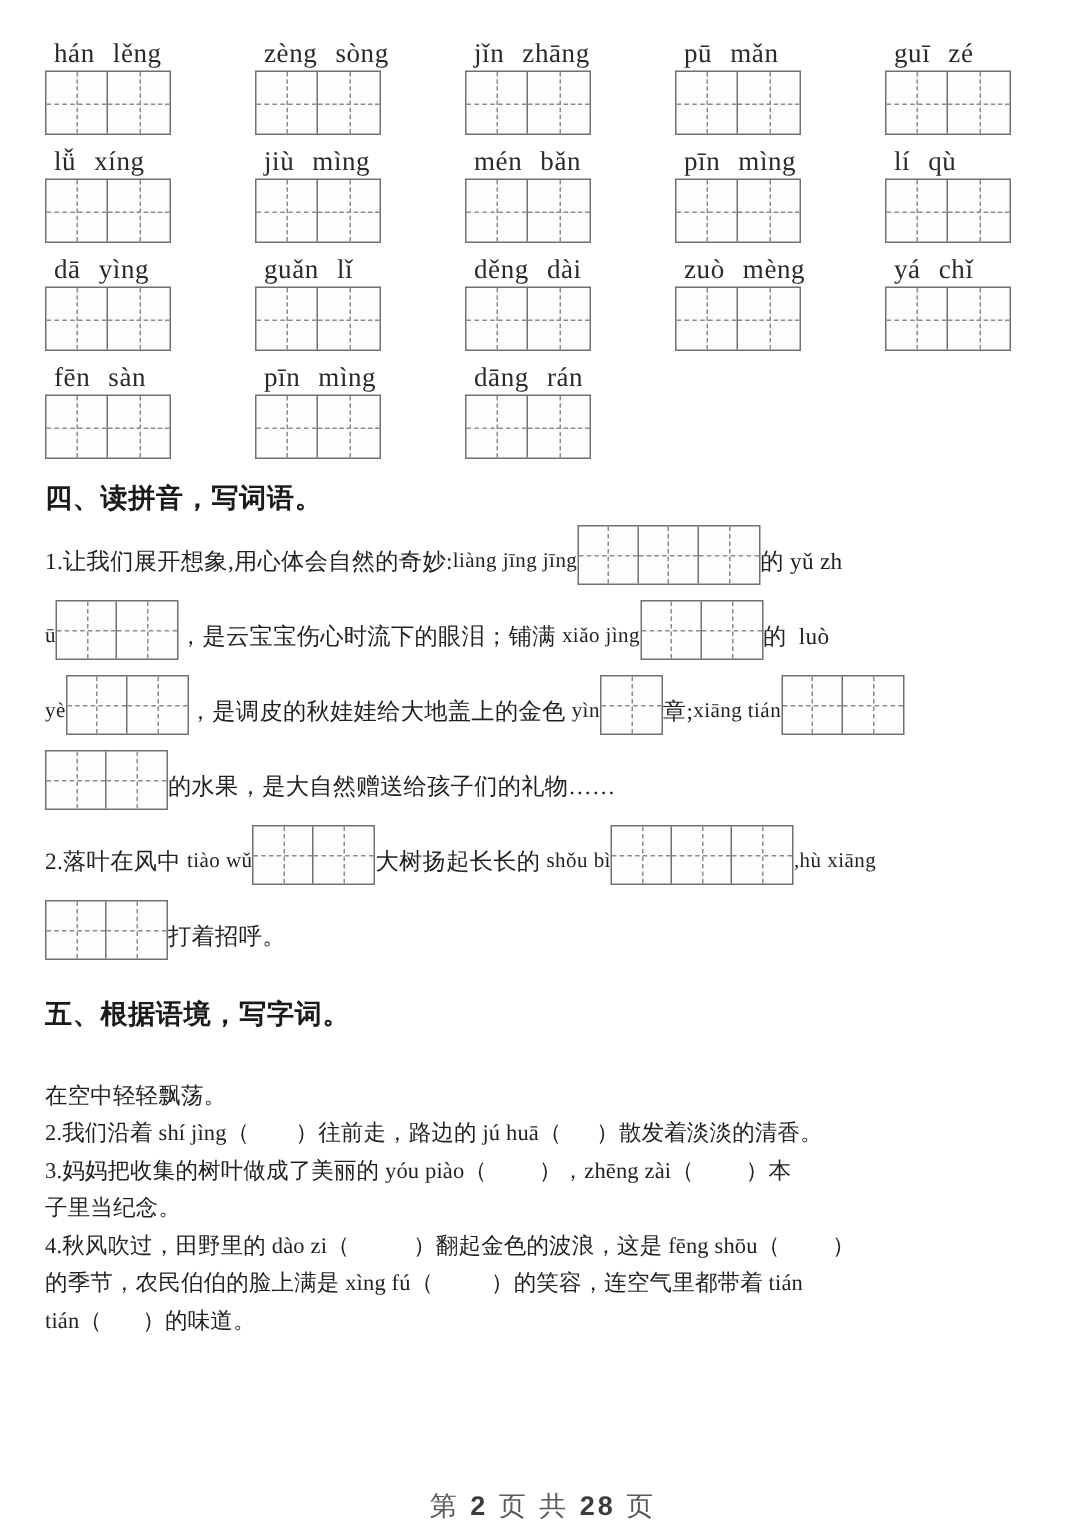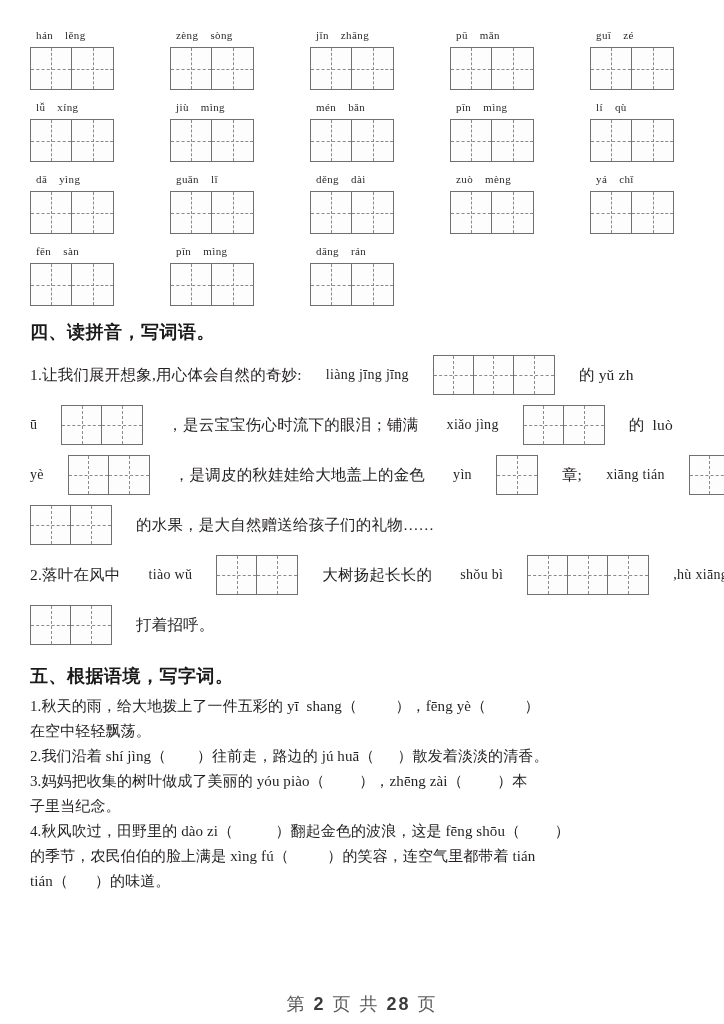--- a/index.html
+++ b/index.html
@@ -31,21 +31,21 @@
     display: flex;
     margin-bottom: 8px;
   }
   .grid-cellgroup {
     width: 140px;
     margin-right: 0px;
     flex: 0 0 140px;
   }
   .py-pair {
     font-family: "Liberation Serif", "DejaVu Serif", serif;
-    font-size: 11px;
+    font-size: 18px;
     letter-spacing: 0.4px;
     color: #2a2a2a;
     height: 19px;
     line-height: 19px;
     white-space: nowrap;
     padding-left: 6px;
     margin-bottom: 2px;
   }
   .py-pair .s1 { margin-right: 12px; }
 
@@ -102,24 +102,23 @@
 
   
   .para {
     font-size: 15.5px;
     line-height: 50px;
     color: #231f20;
     letter-spacing: 0.2px;
   }
   .para .ln {
     display: flex;
-    align-items: center;
+    align-items: flex-start;
     min-height: 50px;
     flex-wrap: nowrap;
-    gap: 24px;
   }
   .para .txt { white-space: pre; }
   .py {
     font-family: "Liberation Serif", "DejaVu Serif", serif;
     font-size: 14px;
     letter-spacing: 0.3px;
     white-space: pre;
   }
 
   
@@ -367,21 +366,21 @@
           <span class="cell"></span>
         </span>
       <span class="txt">打着招呼。</span>
     </div>
   </div>
 
   <h2 class="sec-head">五、根据语境，写字词。</h2>
 
   <div class="sec5">
     <p class="item">
-      <span class="blank-paren">1.秋天的雨，给大地拨上了一件五彩的 yī  shang（          ），fēng yè（          ）</span><br>
+      <br>
       <span class="blank-paren">在空中轻轻飘荡。</span>
     </p>
     <p class="item">
       <span class="blank-paren">2.我们沿着 shí jìng（        ）往前走，路边的 jú huā（      ）散发着淡淡的清香。</span>
     </p>
     <p class="item">
       <span class="blank-paren">3.妈妈把收集的树叶做成了美丽的 yóu piào（         ），zhēng zài（         ）本</span><br>
       <span class="blank-paren">子里当纪念。</span>
     </p>
     <p class="item">

